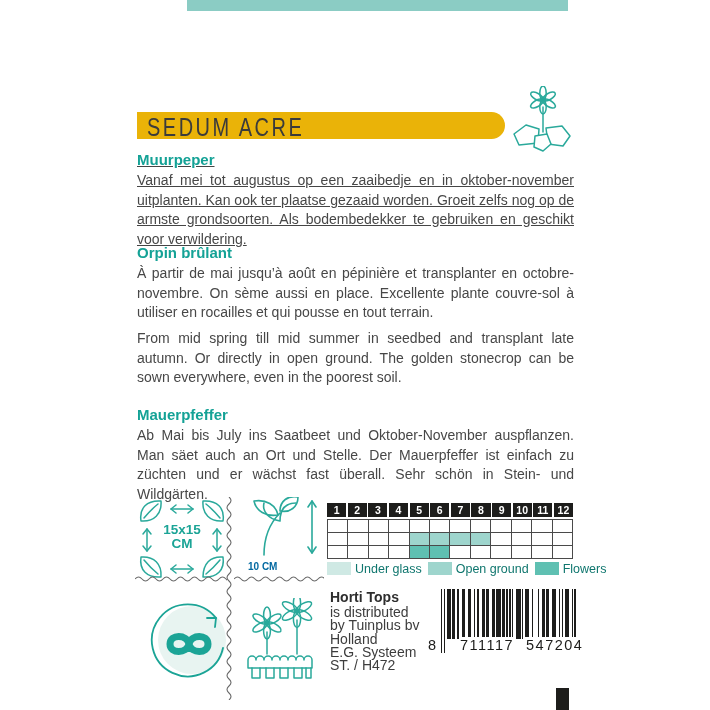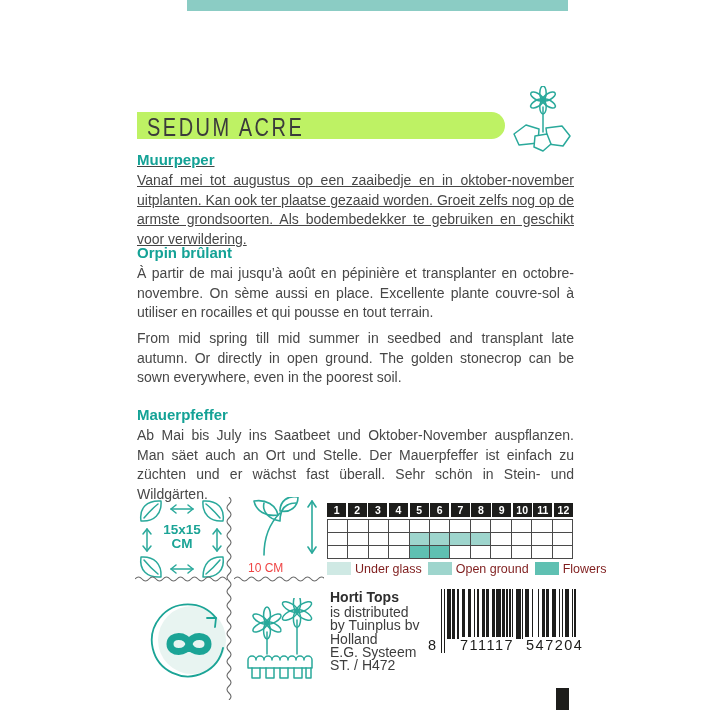--- a/index.html
+++ b/index.html
@@ -1,51 +1,51 @@
 <!DOCTYPE html>
 <html><head>
 <meta charset="utf-8">
 <style>
   html,body{margin:0;padding:0;background:#fff;}
   .page{position:relative;width:710px;height:710px;background:#ffffff;overflow:hidden;
         font-family:"Liberation Sans",sans-serif;color:#454545;}
   .topbar{position:absolute;left:187px;top:0;width:381px;height:11px;background:#8bccc4;}
-  .banner{position:absolute;left:137px;top:112px;width:368px;height:27px;background:#bef264;
+  .banner{position:absolute;left:137px;top:112px;width:368px;height:27px;background:#eab308;
           border-radius:0 14px 14px 0;}
   .title{position:absolute;left:10px;top:1px;font-size:20px;letter-spacing:2.5px;color:#3b3b3b;
          transform:scaleY(1.3);transform-origin:left top;font-weight:400;white-space:nowrap;}
   .flower-rocks{position:absolute;left:502px;top:86px;}
   .sec{position:absolute;left:137px;width:437px;}
   .sec h2{margin:0 0 3px 0;font-size:15px;font-weight:bold;color:#14a296;}
   .sec p{margin:0;font-size:14px;line-height:19.5px;text-align:justify;text-align-last:left;color:#474747;}
   .s1{top:151px;text-decoration:underline;} .s2{top:244px;} .s3{top:329px;} .s4{top:406px;}
 
   
   .iconbox{position:absolute;}
   .box-spacing{left:137px;top:497px;width:90px;height:84px;}
   .box-height{left:240px;top:497px;width:82px;height:84px;}
   .box-perennial{left:148px;top:600px;width:82px;height:84px;}
   .box-tray{left:240px;top:598px;width:84px;height:88px;}
   .spacing-label{position:absolute;left:0;top:26px;width:90px;text-align:center;color:#1ba496;
                  font-weight:bold;font-size:13.5px;line-height:14px;}
-  .height-label{position:absolute;left:8px;top:64px;color:#ef4444;font-weight:normal;font-size:12px;}
+  .height-label{position:absolute;left:8px;top:64px;color:#0369a1;font-weight:bold;font-size:10px;}
   .divider{position:absolute;}
 
   
   .calendar{position:absolute;left:327px;top:503px;width:246px;}
   .cal-months{display:grid;grid-template-columns:repeat(12,1fr);gap:1.5px;}
   .mcell{background:#1d1d1b;color:#ffffff;font-size:10.5px;font-weight:bold;text-align:center;
          height:14px;line-height:14px;}
   .cal-grid{display:grid;grid-template-columns:repeat(12,1fr);border-left:1px solid #4a4a4a;
             border-top:1px solid #4a4a4a;margin-top:1.5px;}
   .gcell{height:12px;border-right:1px solid #4a4a4a;border-bottom:1px solid #4a4a4a;background:#fff;}
   .legend{display:flex;align-items:center;margin-top:3px;gap:6px;}
   .litem{display:flex;align-items:center;gap:4px;}
   .litem .sw{display:inline-block;width:24px;height:13px;}
-  .litem span:last-child{font-size:12.5px;color:#7f1d1d;white-space:nowrap;}
+  .litem span:last-child{font-size:12.5px;color:#0f766e;white-space:nowrap;}
 
   
   .publisher{position:absolute;left:330px;top:591px;line-height:13.2px;color:#3d3d3d;}
   .pub-name{font-size:14px;font-weight:bold;margin-bottom:2px;color:#2e2e2e;}
   .pub-line{font-size:14px;}
 
   
   .barcode{position:absolute;left:427px;top:589px;width:150px;height:78px;}
   .bars{position:absolute;left:14px;top:0;width:135px;height:64px;}
   .bar{position:absolute;top:0;background:#1d1d1b;}

